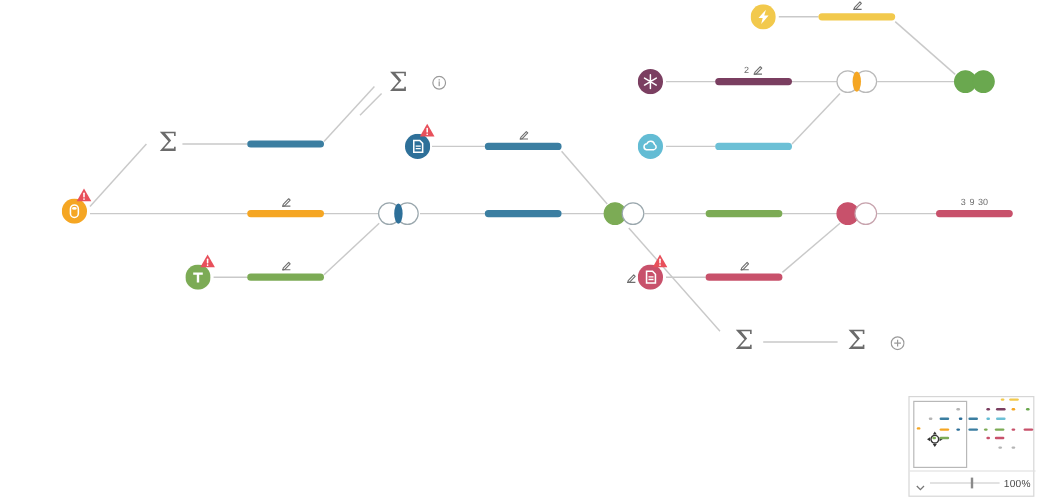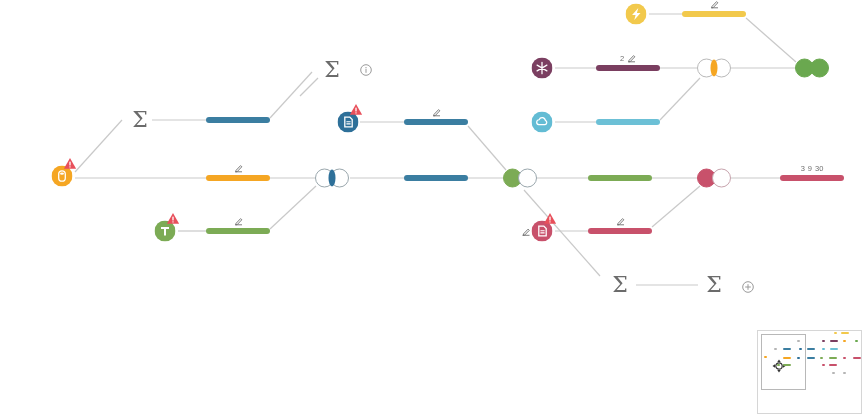--- a/index.html
+++ b/index.html
@@ -525,15 +525,27 @@
         <span class="mini-dot" style="left: 72.3194px; top: 17.1827px; width: 8px; height: 2px; background: rgb(108, 192, 214);"></span>
         <span class="mini-dot" style="left: 61.6944px; top: 25.5288px; width: 3px; height: 2px; background: rgb(124, 171, 85);"></span>
         <span class="mini-dot" style="left: 71.3472px; top: 25.5288px; width: 8px; height: 2px; background: rgb(124, 171, 85);"></span>
         <span class="mini-dot" style="left: 85.2708px; top: 25.5288px; width: 3px; height: 2px; background: rgb(200, 81, 107);"></span>
         <span class="mini-dot" style="left: 94.6806px; top: 25.5288px; width: 8px; height: 2px; background: rgb(200, 81, 107);"></span>
         <span class="mini-dot" style="left: 64.3681px; top: 33.4279px; width: 3px; height: 2px; background: rgb(200, 81, 107);"></span>
         <span class="mini-dot" style="left: 71.3472px; top: 33.4279px; width: 8px; height: 2px; background: rgb(200, 81, 107);"></span>
         <span class="mini-dot" style="left: 73.8472px; top: 41.476px; width: 3px; height: 2px; background: rgb(181, 181, 181);"></span>
         <span class="mini-dot" style="left: 85.2708px; top: 41.476px; width: 3px; height: 2px; background: rgb(181, 181, 181);"></span>
       </div>
+    <div id="zoom-bar">
+      <span id="zoom-chevron">
+        <svg viewBox="0 0 10 10" width="10" height="10">
+          <path d="M2 4 L5 7 L8 4" fill="none" stroke="#777" stroke-width="1.1"></path>
+        </svg>
+      </span>
+      <span id="zoom-slider">
+        <span id="zoom-track"></span>
+        <span id="zoom-handle"></span>
+      </span>
+      <span id="zoom-pct">100%</span>
+    </div>
   </div>
 
 </div>
 
 </body></html>

